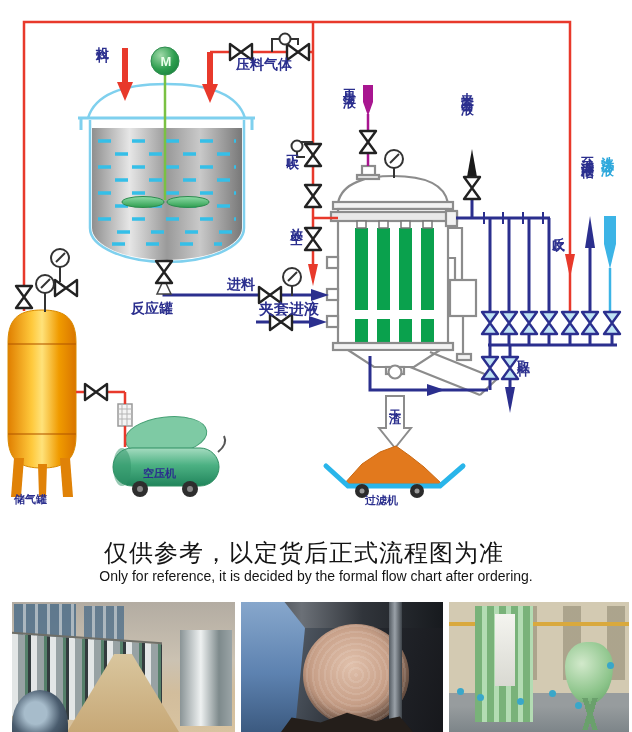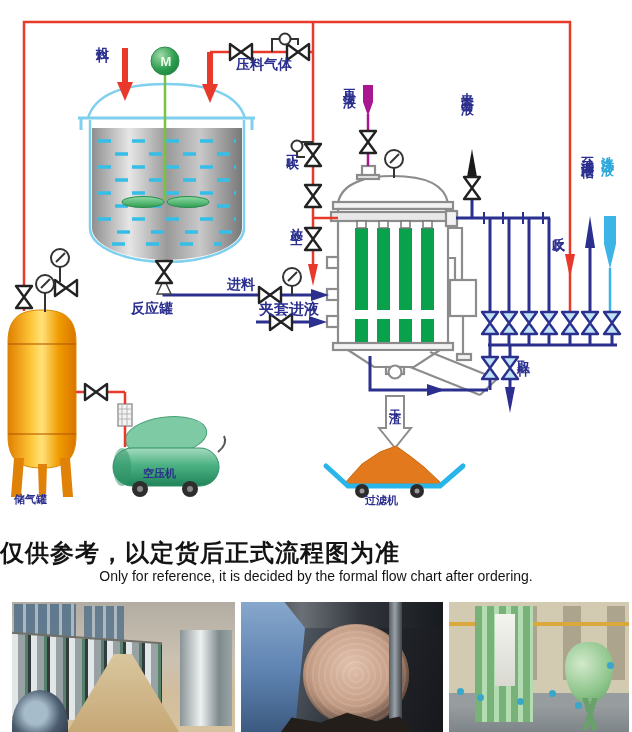--- a/index.html
+++ b/index.html
@@ -7,22 +7,22 @@
          font-family:"Liberation Sans",sans-serif;}
   svg{position:absolute;left:0;top:0;}
   .vlab{position:absolute;writing-mode:vertical-rl;text-orientation:upright;
         letter-spacing:3px;font-weight:bold;color:#2b2f8e;font-size:13px;line-height:1;}
   .hlab{position:absolute;font-weight:bold;color:#2b2f8e;font-size:14px;line-height:1;white-space:nowrap;}
   .big{font-size:11px;}
   .cyanlab{color:#2ea8dc;}
   .motor-m{position:absolute;left:158px;top:54px;width:16px;text-align:center;
            color:#eaffea;font-weight:bold;font-size:13px;}
   .ganzha{font-size:12px;letter-spacing:2px;}
-  .cap-zh{position:absolute;left:0;top:537px;width:504px;text-align:left;
-          font-size:24px;font-weight:700;color:#141414;letter-spacing:1px;}
+  .cap-zh{position:absolute;left:0;top:537px;width:504px;text-align:right;
+          font-size:24px;font-weight:400;color:#141414;letter-spacing:1px;}
   .cap-en{position:absolute;left:0;top:568px;width:632px;text-align:center;
           font-size:14px;font-weight:500;color:#141414;}
   .photo{position:absolute;top:602px;height:130px;overflow:hidden;}
   .photo>div{position:absolute;}
   
   .p1{left:12px;width:223px;background:linear-gradient(180deg,#b3aca2,#cbc2b2 45%,#d2bd9c 70%,#d8c3a0);}
   .p1-win1{left:2px;top:2px;width:62px;height:58px;opacity:.85;
     background:repeating-linear-gradient(90deg,#51708a 0 9px,#a9b8c4 9px 12px),
                repeating-linear-gradient(180deg,rgba(40,60,80,.5) 0 12px,rgba(190,200,210,.5) 12px 15px);}
   .p1-win2{left:72px;top:4px;width:40px;height:44px;opacity:.8;

